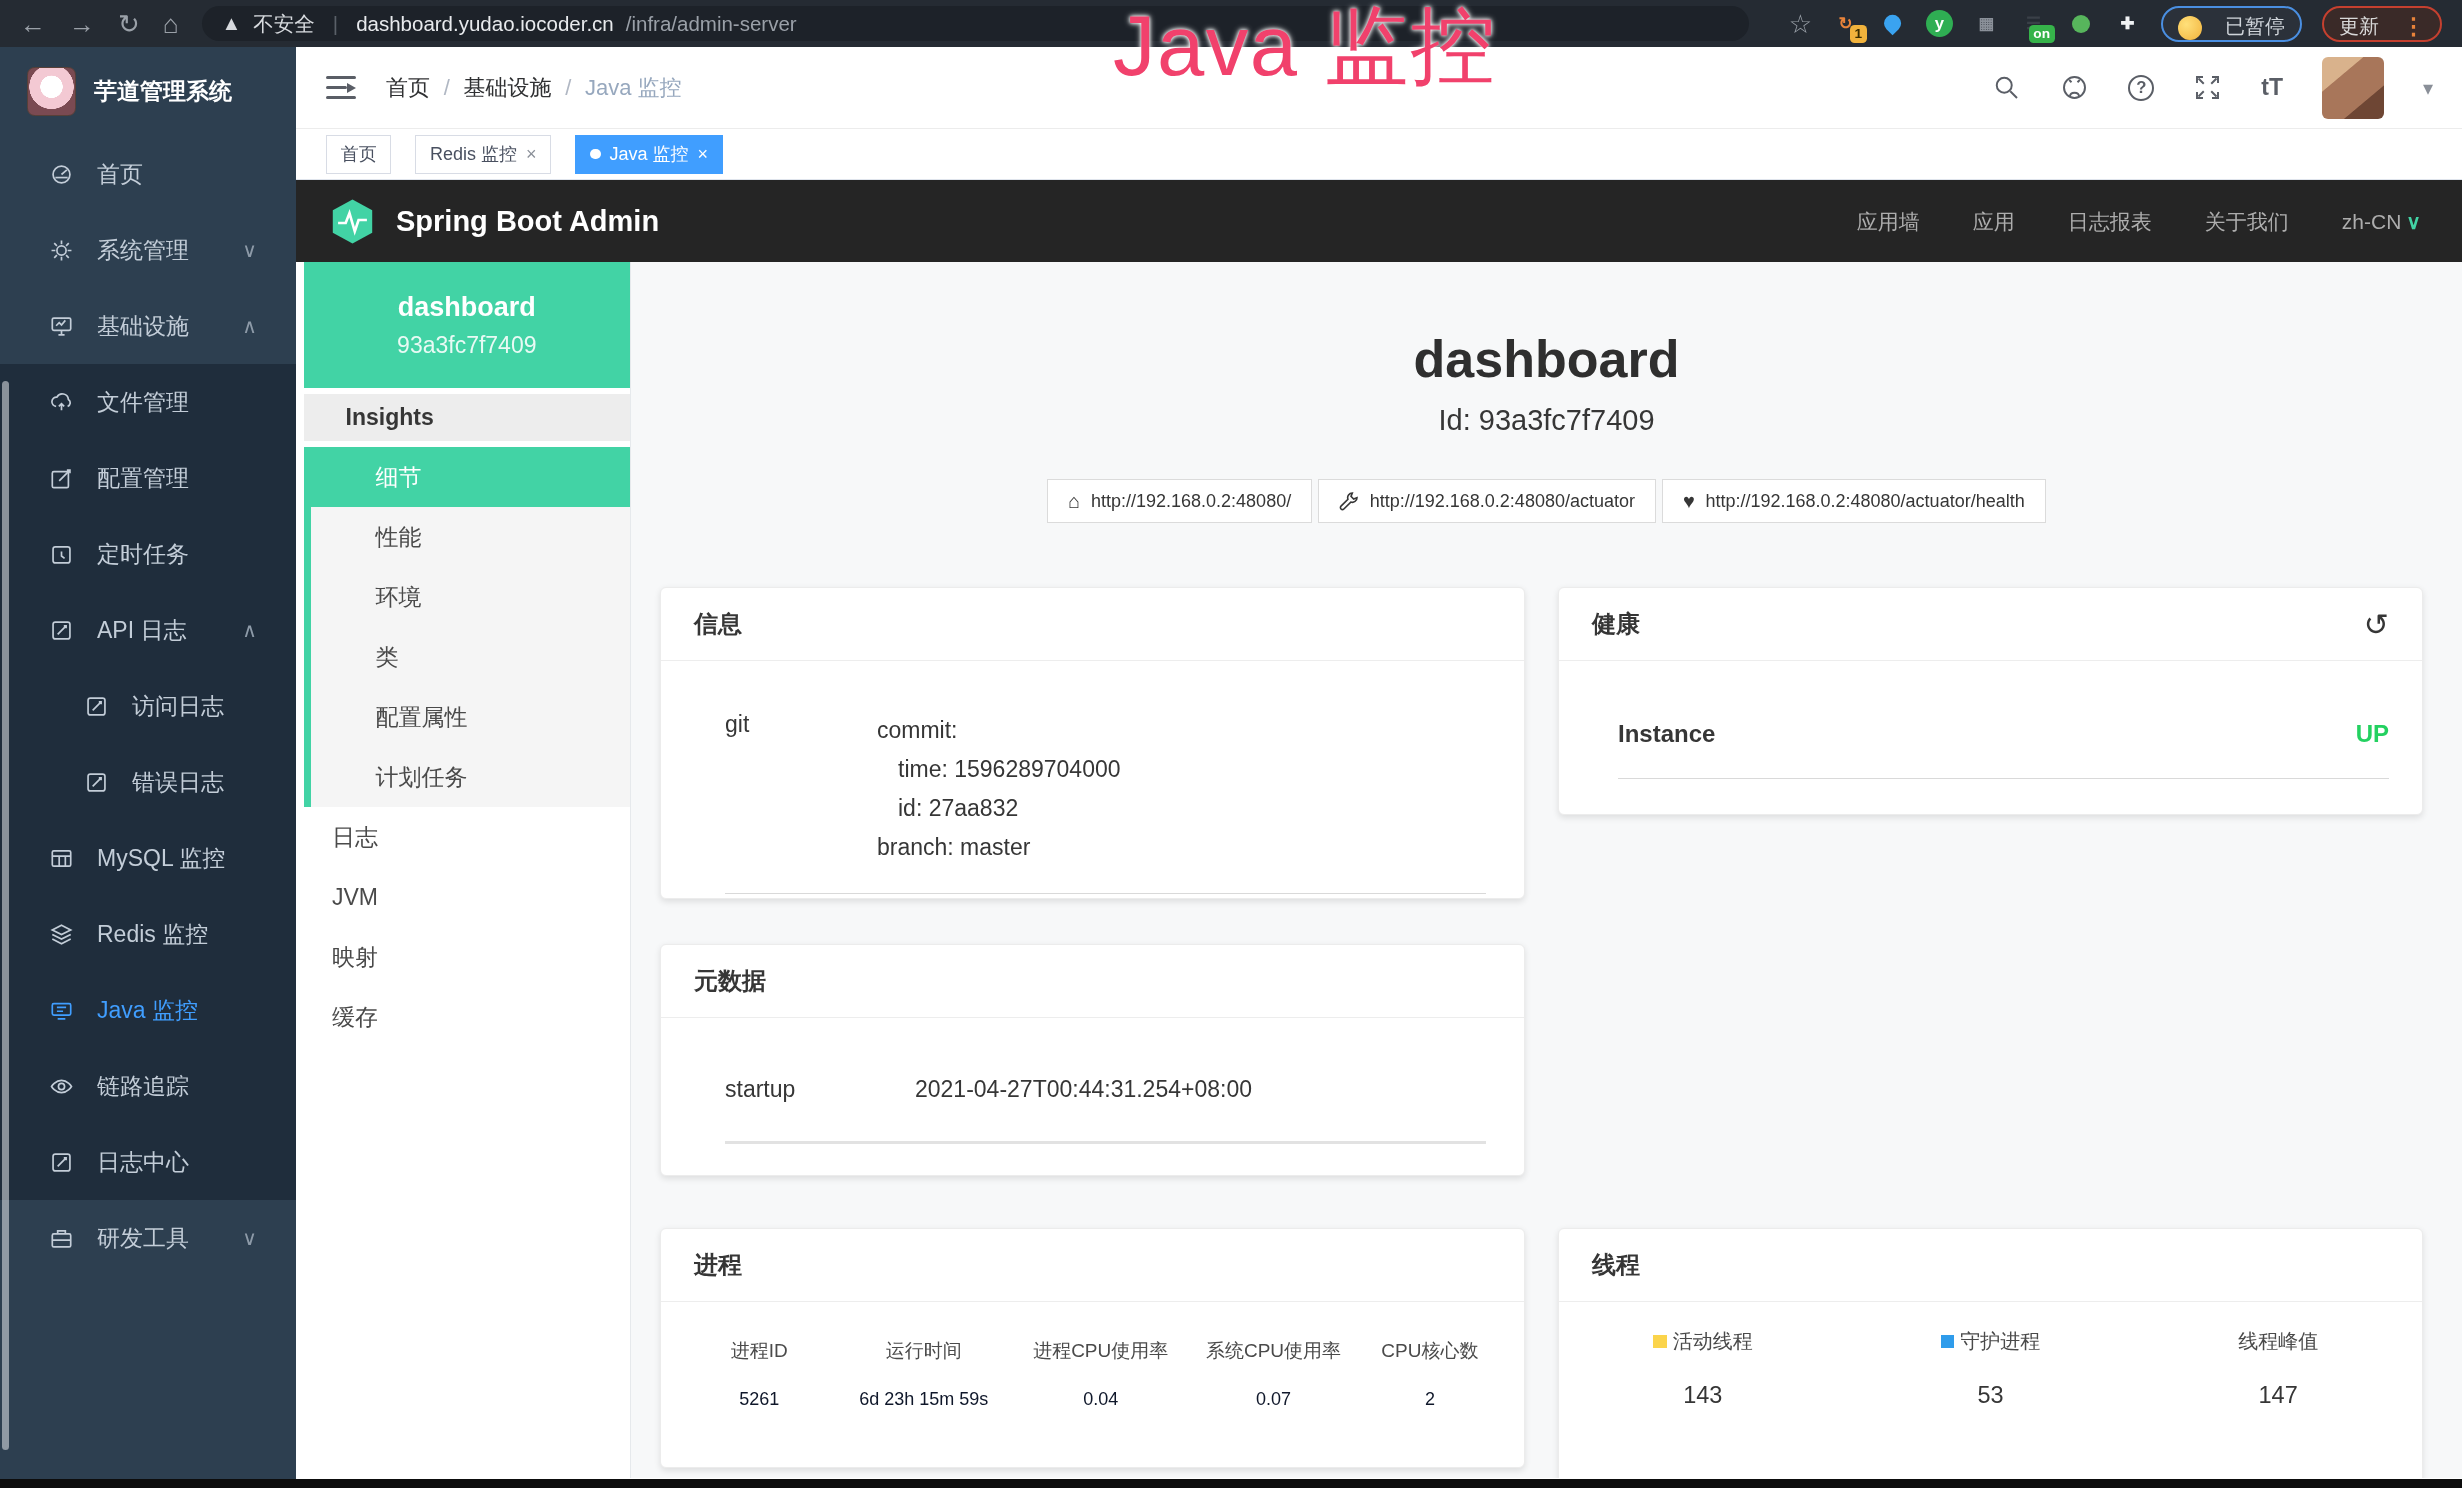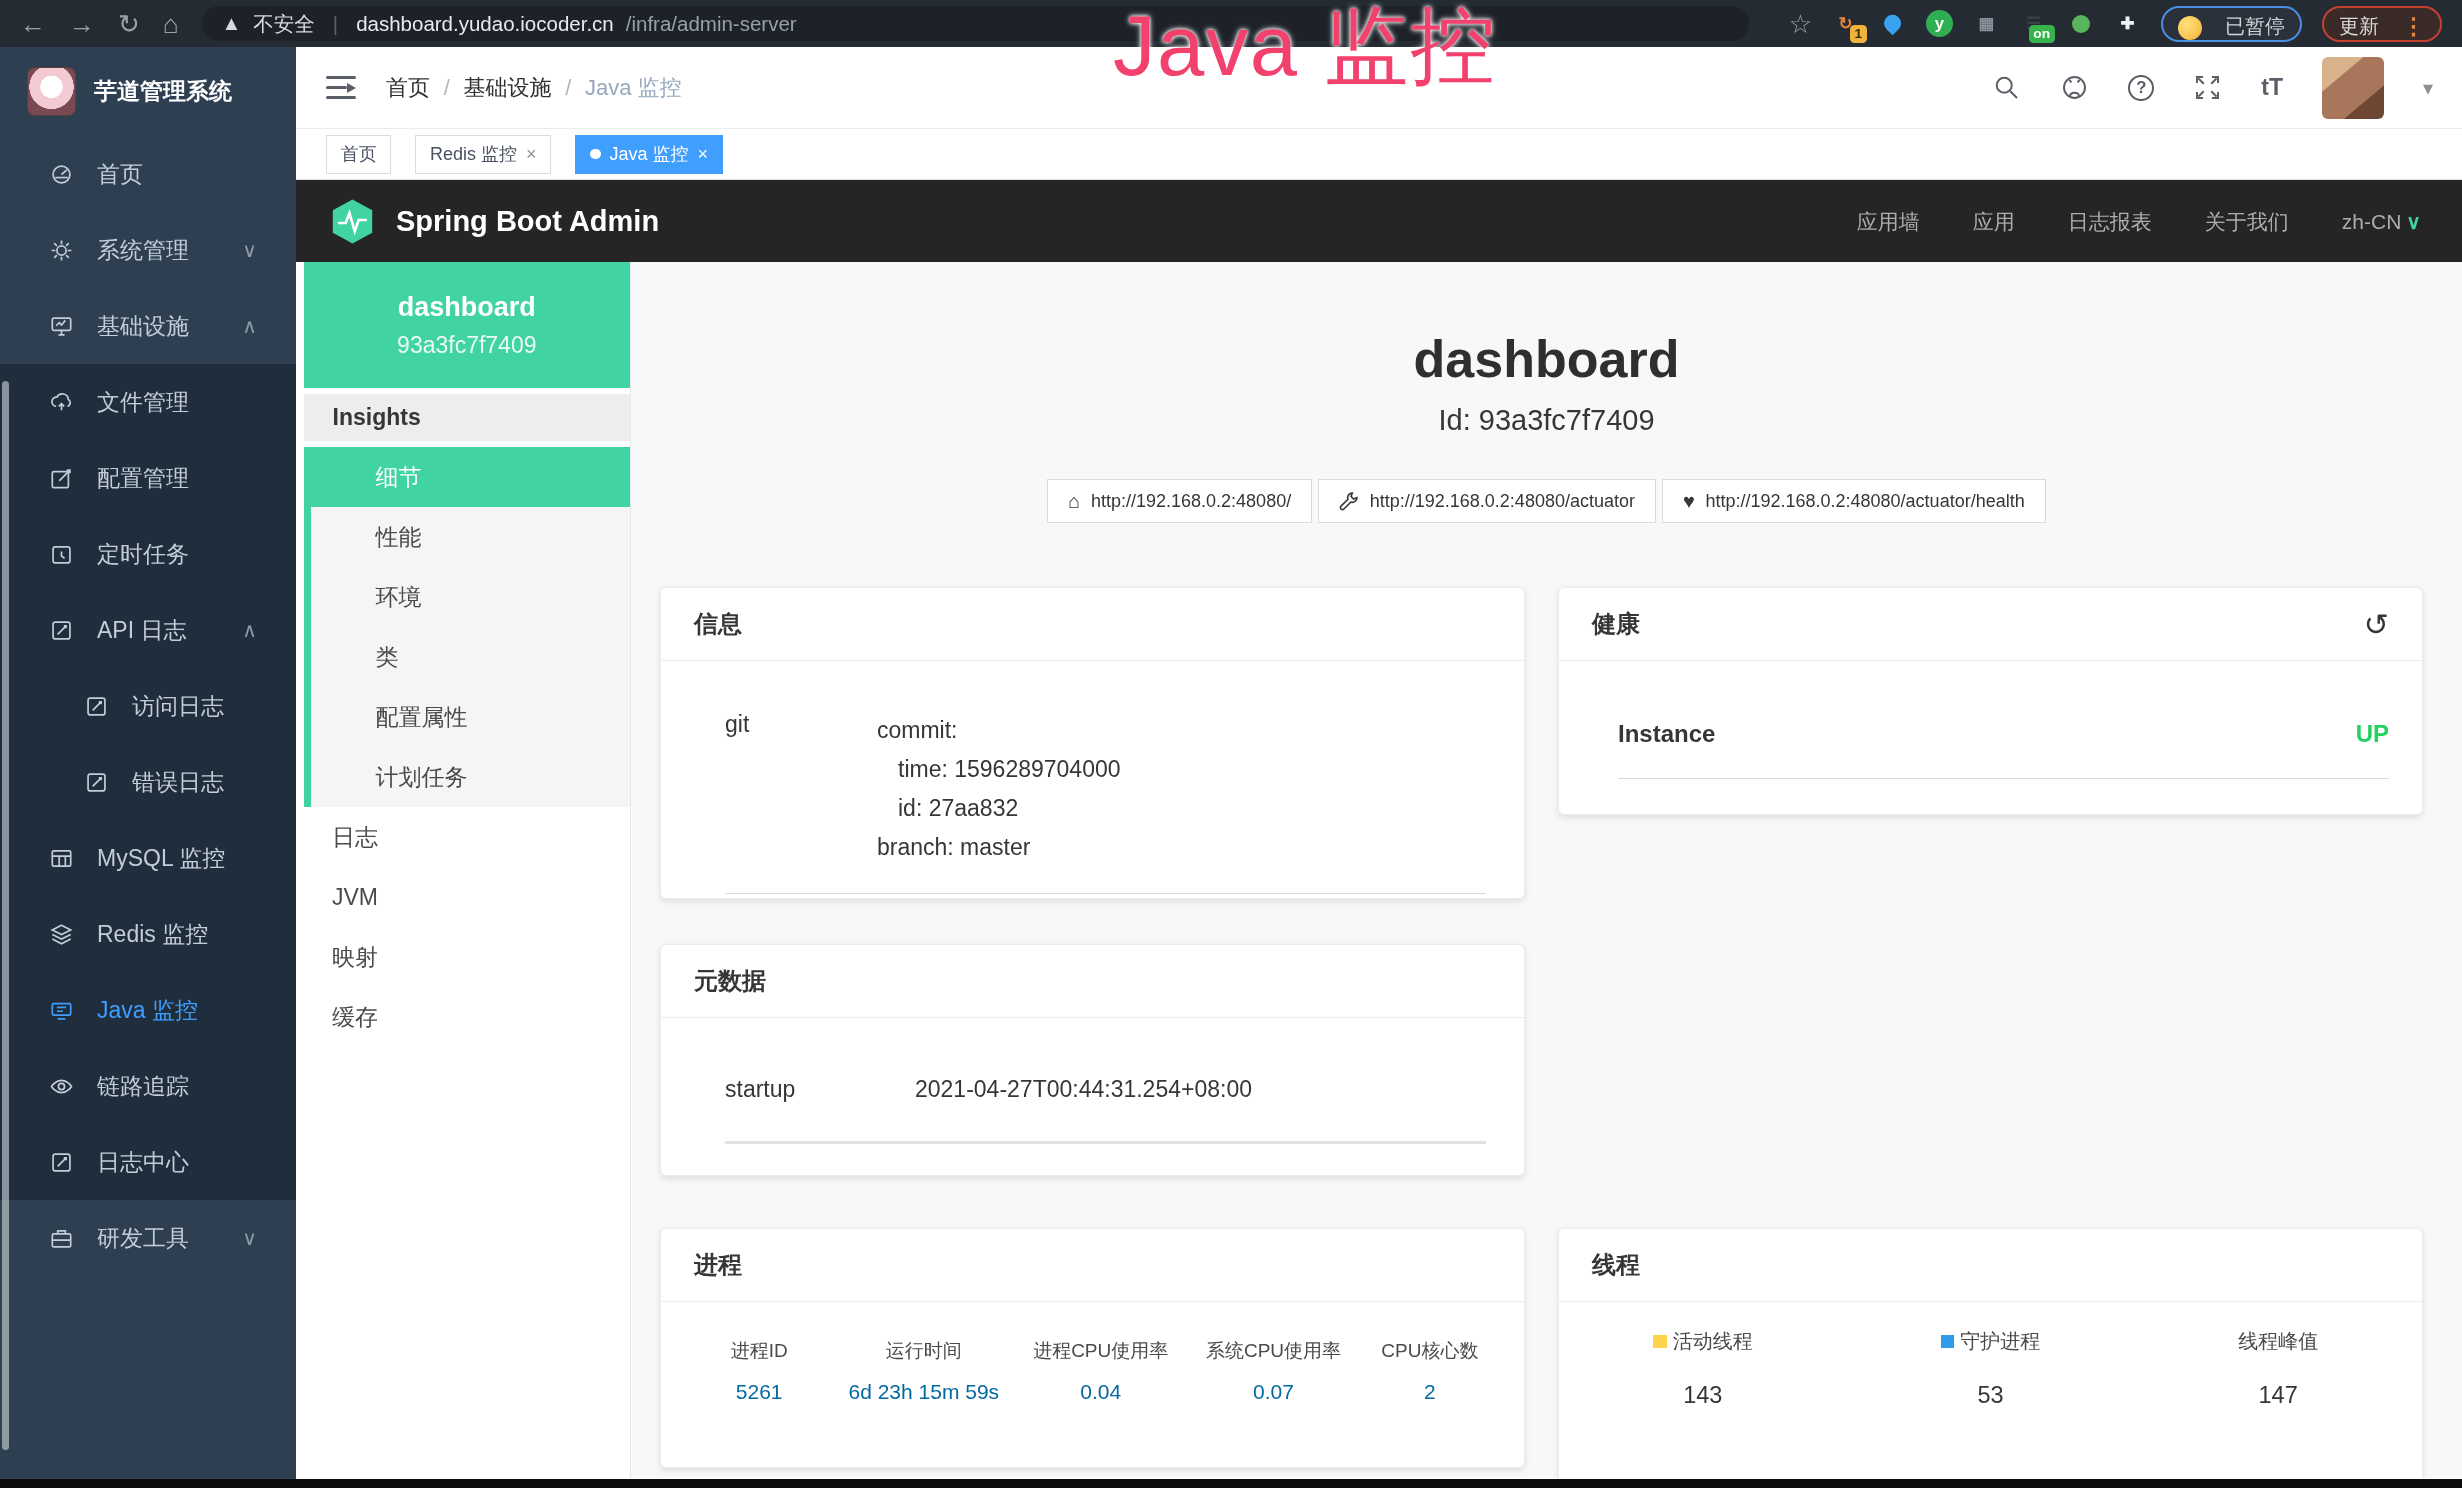--- a/index.html
+++ b/index.html
@@ -78,21 +78,21 @@
   .locale { display:flex; align-items:center; gap:5px; }
   .locale .lchev { color:#42d3a5; font-weight:bold; font-size:20px; }
 
   
   .instance-sidebar { position:absolute; left:296px; top:262px; width:335px; height:1216px; background:#fff; border-right:1.5px solid #e6e9ec; }
   .inst-head { margin-left:7.6px; height:126px; background:#42d3a5; color:#fff; text-align:center;
     display:flex; flex-direction:column; justify-content:center; gap:9px; }
   .inst-name { font-size:27px; font-weight:bold; }
   .inst-id { font-size:23px; color:rgba(255,255,255,.88); }
   .inst-section { margin:6px 0 6px 7.6px; height:47px; background:#ededed; display:flex; align-items:center;
-    padding-left:29px; font-size:23px; font-weight:bold; color:#363636; }
+    padding-left:42px; font-size:23px; font-weight:bold; color:#363636; }
   .insights-block { margin-left:7.6px; border-left:7.6px solid #42d3a5; background:#f5f5f5; }
   .ins-item { height:60px; display:flex; align-items:center; padding-left:65px; font-size:23px; color:#4a4a4a; cursor:pointer; }
   .ins-item.active { background:#42d3a5; color:#fff; }
   .root-item { height:60px; display:flex; align-items:center; padding-left:36px; font-size:23px; color:#4a4a4a; cursor:pointer; }
 
   
   .content { position:absolute; left:631px; top:262px; width:1831px; height:1216px; background:#f7f8f9; overflow:hidden; }
   .page-head { text-align:center; padding-top:67px; }
   .page-title { font-size:52px; font-weight:600; color:#2f2f2f; }
   .page-sub { font-size:29px; color:#363636; margin-top:15px; }
@@ -123,21 +123,21 @@
 
   .card-meta { left:29px; top:682px; width:865px; height:232px; }
   .meta-body { padding:58px 38px 0 64px; }
   .kv2 { display:grid; grid-template-columns:190px 1fr; border-bottom:3px solid #e2e2e2; padding-bottom:38px; }
   .kv2 .k, .kv2 .v { font-size:23px; color:#363636; }
 
   .card-process { left:29px; top:966px; width:865px; height:240px; }
   .proc-body { padding:36px 20px 0 20px; }
   .proc-grid { display:grid; grid-template-columns:19% 21% 22% 20% 18%; text-align:center; }
   .proc-grid .h { font-size:19px; color:#4a4a4a; }
-  .proc-grid .val { font-size:21px; color:#0369a1; margin-top:16px; }
+  .proc-grid .val { font-size:18px; color:#0f172a; margin-top:25px; }
 
   .card-threads { left:927px; top:966px; width:865px; height:285px; }
   .thr-body { position:relative; height:212px; }
   .legend-grid { display:grid; grid-template-columns:1fr 1fr 1fr; text-align:center; padding-top:26px; }
   .lg-label { font-size:20px; color:#4a4a4a; display:flex; align-items:center; justify-content:center; gap:6px; }
   .sq { width:13.7px; height:13.7px; display:inline-block; }
   .sq.yellow { background:#fbd44b; } .sq.blue { background:#2f9ceb; }
   .lg-val { font-size:23.5px; color:#363636; margin-top:27px; }
 
   

